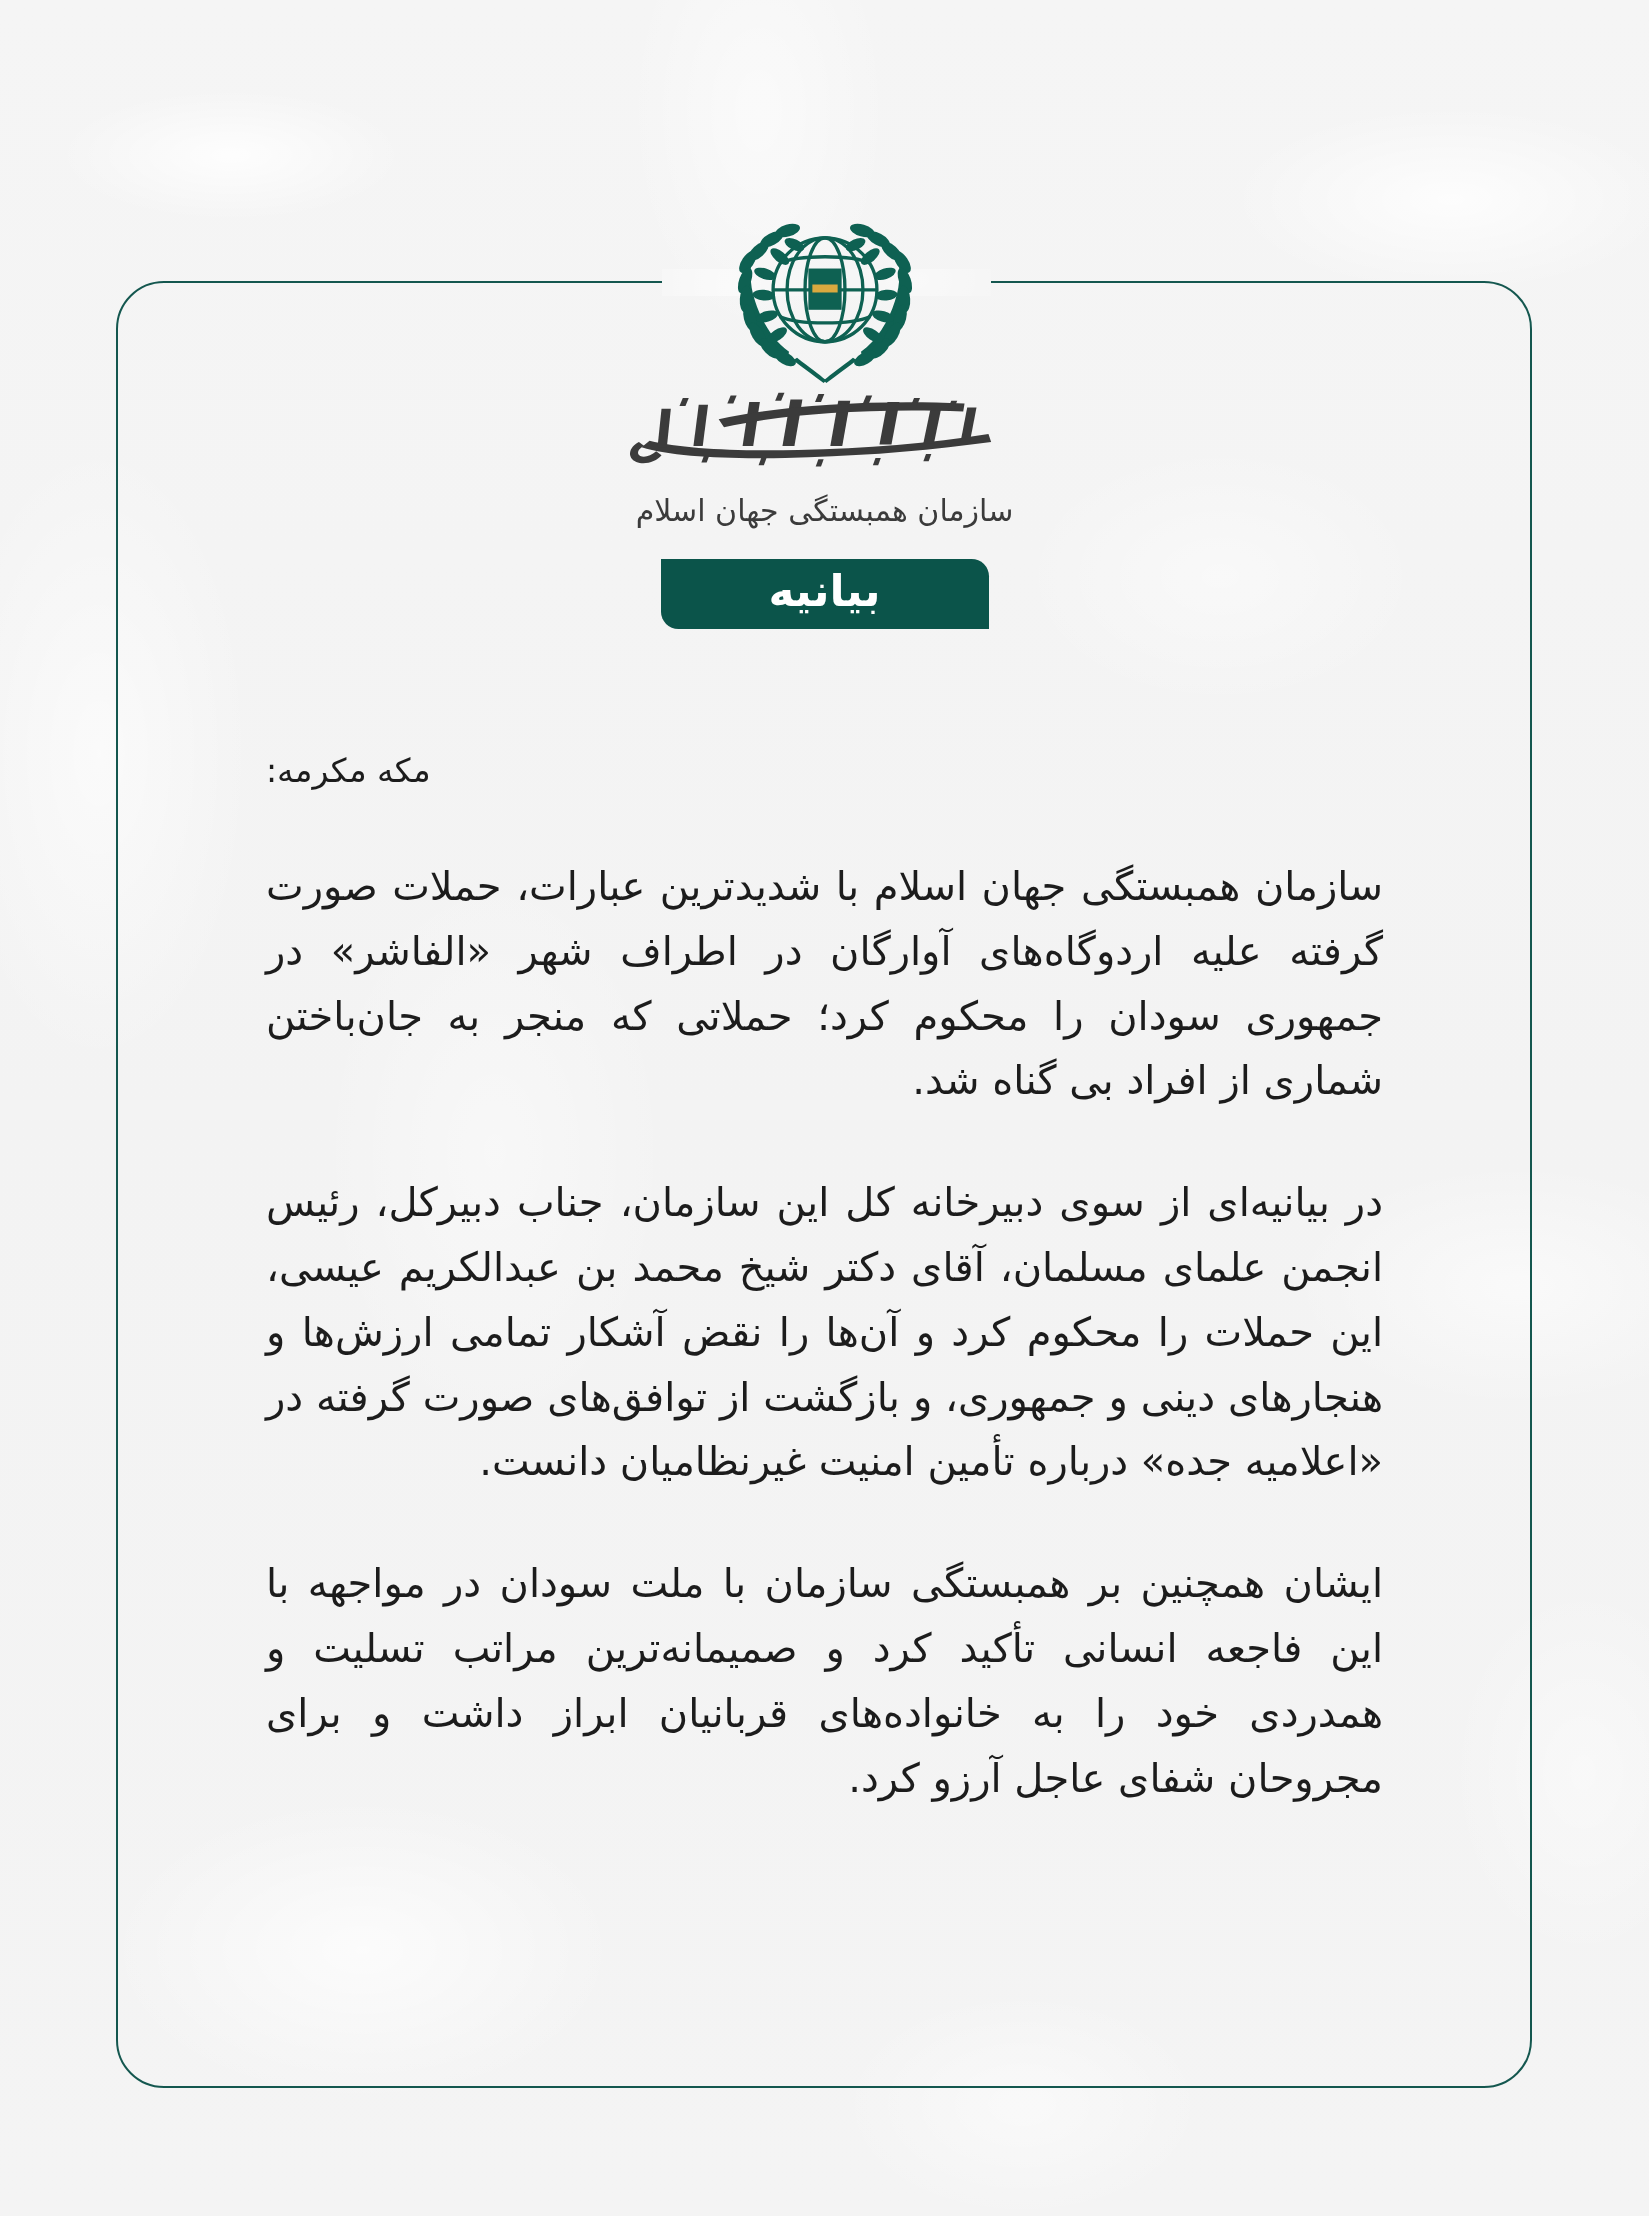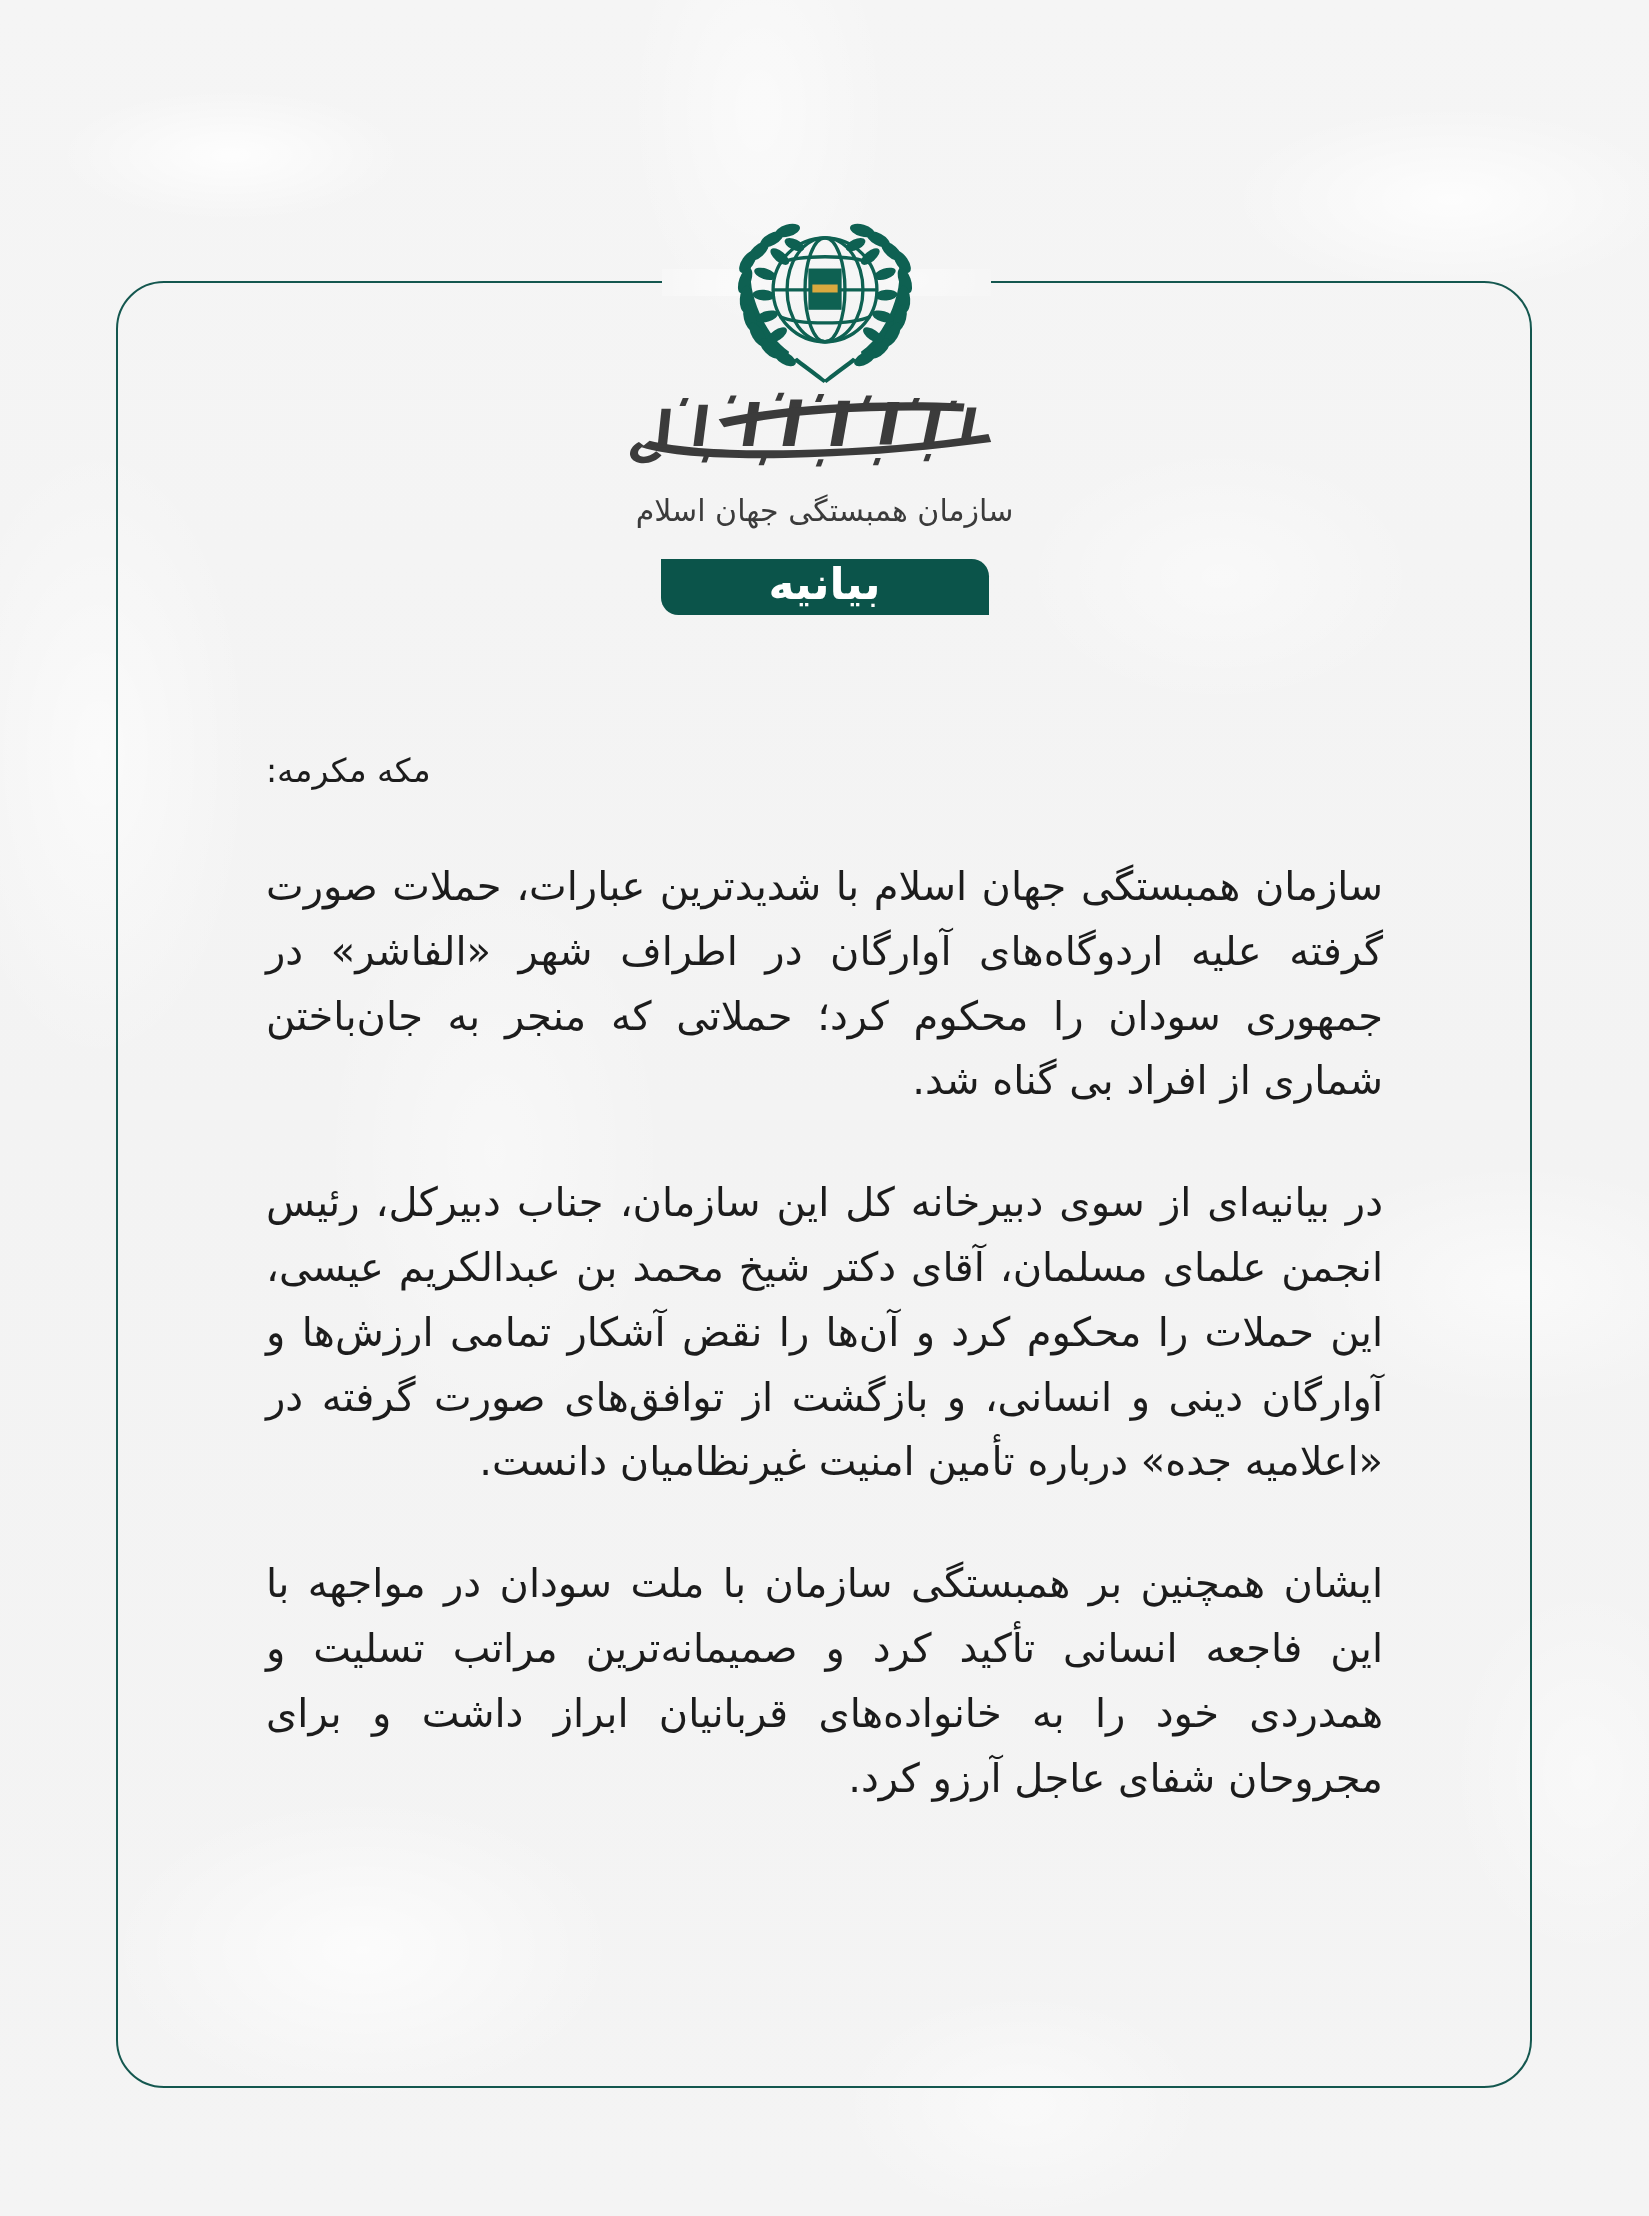--- a/index.html
+++ b/index.html
@@ -107,21 +107,21 @@
     font-family: "DejaVu Sans", "Liberation Sans", sans-serif;
   }
 
   
   .badge {
     position: absolute;
     left: 50%;
     transform: translateX(-50%);
     top: 559px;
     width: 328px;
-    height: 56px;
+    height: 70px;
     background: #0b544a;
     border-radius: 0 17.3px 0 17.3px;
     display: flex;
     align-items: center;
     justify-content: center;
     z-index: 3;
   }
   .badge-text {
     color: #ffffff;
     font-size: 44px;
@@ -273,19 +273,19 @@
 
   <div class="badge">
     <span class="badge-text">بیانیه</span>
   </div>
 
   <div class="body-area">
     <div class="dateline">مکه مکرمه:</div>
 
     <p class="para">سازمان همبستگی جهان اسلام با شدیدترین عبارات، حملات صورت گرفته علیه اردوگاه‌های آوارگان در اطراف شهر «الفاشر» در جمهوری سودان را محکوم کرد؛ حملاتی که منجر به جان‌باختن شماری از افراد بی گناه شد.</p>
 
-    <p class="para">در بیانیه‌ای از سوی دبیرخانه کل این سازمان، جناب دبیرکل، رئیس انجمن علمای مسلمان، آقای دکتر شیخ محمد بن عبدالکریم عیسی، این حملات را محکوم کرد و آن‌ها را نقض آشکار تمامی ارزش‌ها و آوارگان دینی و انسانی، و بازگشت از توافق‌های صورت گرفته در «اعلامیه جده» درباره تأمین امنیت غیرنظامیان دانست.</p>
+    <p class="para">در بیانیه‌ای از سوی دبیرخانه کل این سازمان، جناب دبیرکل، رئیس انجمن علمای مسلمان، آقای دکتر شیخ محمد بن عبدالکریم عیسی، این حملات را محکوم کرد و آن‌ها را نقض آشکار تمامی ارزش‌ها و هنجارهای دینی و جمهوری، و بازگشت از توافق‌های صورت گرفته در «اعلامیه جده» درباره تأمین امنیت غیرنظامیان دانست.</p>
 
     <p class="para">ایشان همچنین بر همبستگی سازمان با ملت سودان در مواجهه با این فاجعه انسانی تأکید کرد و صمیمانه‌ترین مراتب تسلیت و همدردی خود را به خانواده‌های قربانیان ابراز داشت و برای مجروحان شفای عاجل آرزو کرد.</p>
   </div>
 
 </div>
 
 
 </body></html>

